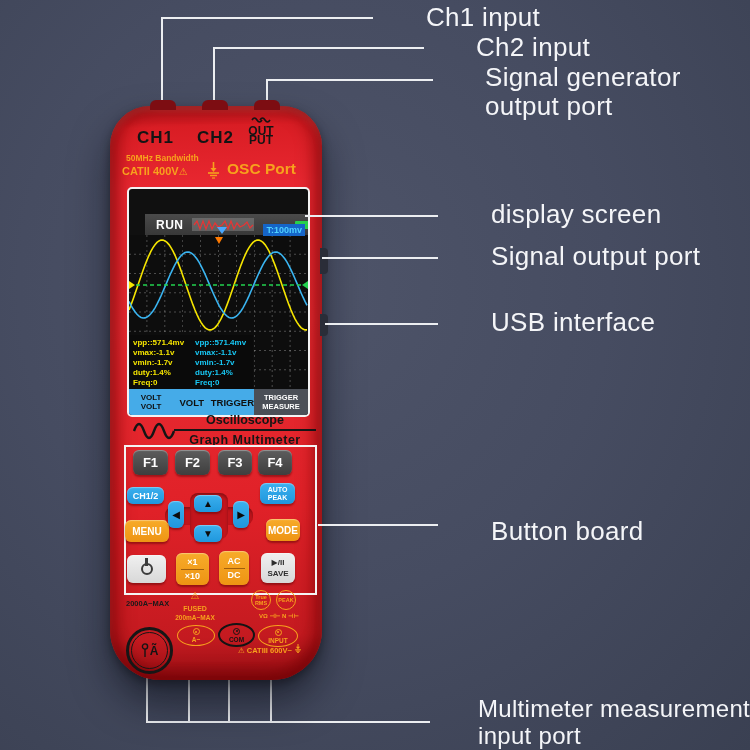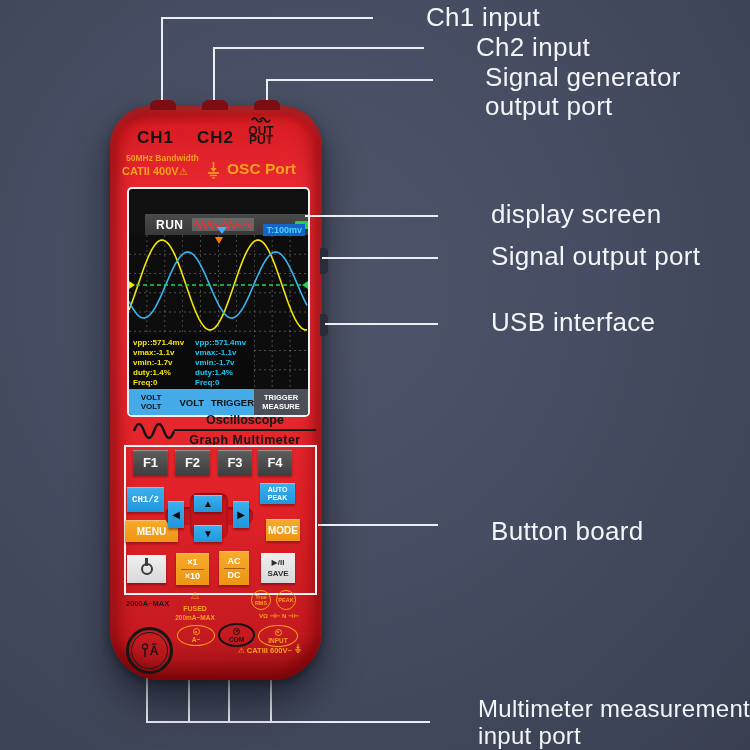--- a/index.html
+++ b/index.html
@@ -59,21 +59,21 @@
   .m-mv,.m-tr{flex:1;font-size:9.5px;}
   .m-cm{width:54px;font-size:7.5px;line-height:9px;background:#4b4f57 !important;color:#fff !important;}
   .scr-menu span{position:static;}
   
   .brand-icon{left:22px;top:312px;}
   .brand{left:64px;top:307px;width:142px;text-align:center;color:#151515;font-weight:bold;font-size:12.5px;}
   .brand .b1{position:static;display:block;padding-bottom:2px;border-bottom:2px solid #151515;}
   .brand .b2{position:static;display:block;padding-top:2px;letter-spacing:.5px;}
   
   .kbox{left:14px;top:339px;width:193px;height:150px;border:2px solid #f4f4f4;}
-  .btn{display:flex;align-items:center;justify-content:center;font-weight:bold;border-radius:0;
+  .btn{display:flex;align-items:center;justify-content:center;font-weight:bold;border-radius:6px;
     color:#fff;box-shadow:0 2px 2px rgba(80,0,0,.45),inset 0 1px 1px rgba(255,255,255,.35);}
   .btn.gray{background:linear-gradient(180deg,#5d5d5d,#3e3e3e);font-size:13px;}
   .btn.blue{background:linear-gradient(180deg,#3cb0ee,#1f97dd);}
   .btn.orangeb{background:linear-gradient(180deg,#f7ab2a,#ee9413);}
   .btn.lite{background:linear-gradient(180deg,#f0f0f0,#d8d8d8);color:#2e2e2e;}
   .two{flex-direction:column;line-height:11px;}
   .divline{position:static;display:block;width:70%;height:1px;background:rgba(90,40,0,.55);margin:1px 0;}
   .cross{background:#c2151c;border-radius:8px;box-shadow:inset 0 2px 3px rgba(0,0,0,.3);}
   .tri{font-size:10px;color:#0c0c0c;}
   .pwrring{position:static;width:12px;height:12px;border:2.5px solid #3b3b3b;border-radius:50%;display:block;}
@@ -229,26 +229,26 @@
       <span class="b1">Oscilloscope</span>
       <span class="b2">Graph Multimeter</span>
     </div>
 
     <div class="kbox"></div>
     <div class="btn gray" style="left:23px;top:344px;width:35px;height:25px;">F1</div>
     <div class="btn gray" style="left:65px;top:344px;width:35px;height:25px;">F2</div>
     <div class="btn gray" style="left:108px;top:344px;width:34px;height:25px;">F3</div>
     <div class="btn gray" style="left:148px;top:344px;width:34px;height:25px;">F4</div>
 
-    <div class="btn blue" style="left:17px;top:381px;width:37px;height:25px;font-size:9px;font-family:Liberation Mono, monospace;">CH1/2</div>
+    <div class="btn blue" style="left:17px;top:381px;width:37px;height:17px;font-size:9px;">CH1/2</div>
     <div class="btn blue two" style="left:150px;top:377px;width:35px;height:21px;font-size:7px;line-height:8px;">
       <span style="position:static">AUTO</span>
         <span style="position:static">PEAK</span>
     </div>
-    <div class="btn orangeb" style="left:15px;top:414px;width:53px;height:22px;font-size:10px;">MENU</div>
+    <div class="btn orangeb" style="left:15px;top:414px;width:44px;height:22px;font-size:10px;">MENU</div>
     <div class="btn orangeb" style="left:156px;top:413px;width:34px;height:22px;font-size:10px;">MODE</div>
 
     <div class="cross" style="left:55px;top:401px;width:88px;height:18px;"></div>
     <div class="cross" style="left:80px;top:387px;width:38px;height:46px;"></div>
     <div class="btn blue tri" style="left:84px;top:389px;width:28px;height:17px;">▲</div>
     <div class="btn blue tri" style="left:58px;top:395px;width:16px;height:27px;">◀</div>
     <div class="btn blue tri" style="left:123px;top:395px;width:16px;height:27px;">▶</div>
     <div class="btn blue tri" style="left:84px;top:419px;width:28px;height:17px;">▼</div>
 
     <div class="btn lite" style="left:17px;top:449px;width:39px;height:28px;">

